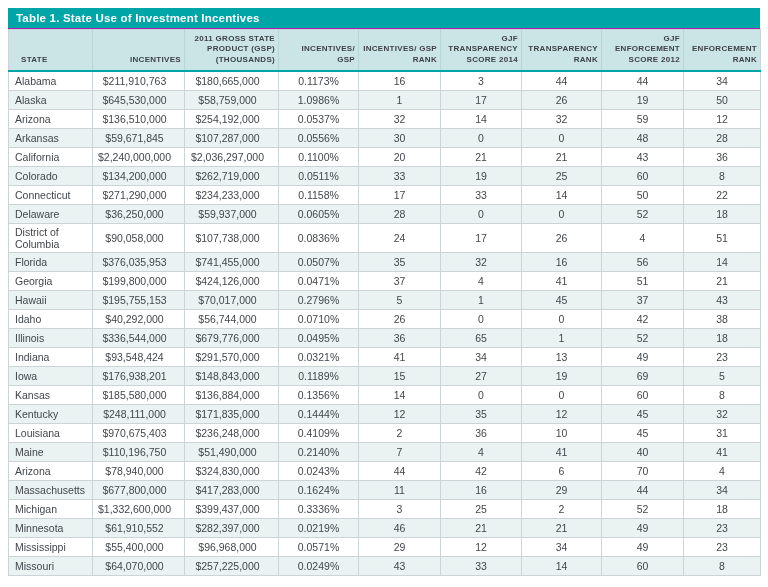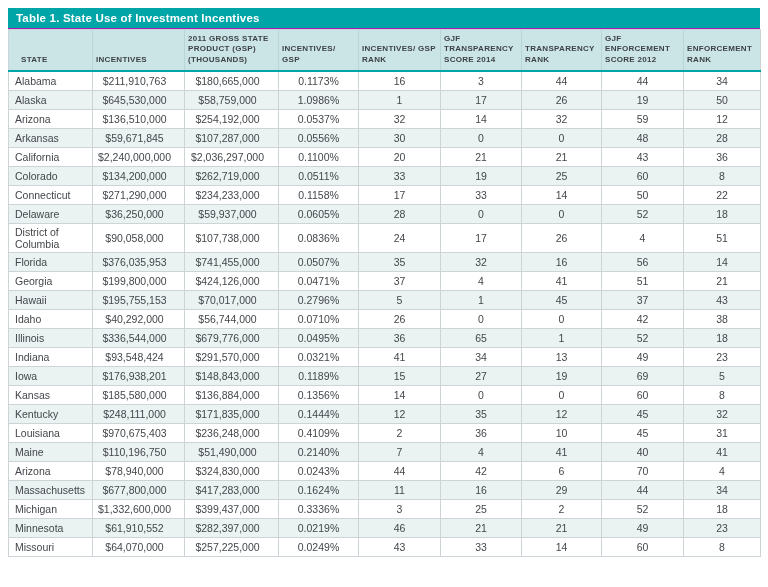--- a/index.html
+++ b/index.html
@@ -17,21 +17,21 @@
   .title-bar{
     background:var(--teal);color:#ffffff;font-weight:bold;
     font-size:11.5px;line-height:21px;height:21px;padding-left:8px;
     letter-spacing:.2px;border-bottom:1px solid #a21caf;
   }
   table{border-collapse:collapse;width:752px;table-layout:fixed;
     border:1px solid var(--grid);}
   thead th{
     background:var(--header-bg);
     font-size:8px;font-weight:bold;color:#3d4246;letter-spacing:.3px;
-    vertical-align:bottom;text-align:left;line-height:1.3;
+    vertical-align:bottom;text-align:right;line-height:1.3;
     padding:4px 3px 5px 3px;height:36px;
     border-left:1px solid #b9d6d7;border-right:1px solid #b9d6d7;
     border-bottom:2px solid var(--teal);
   }
   thead th:first-child{text-align:left;padding-left:12px;border-left:none;}
   thead th:last-child{border-right:none;}
   tbody td{
     font-size:10.5px;line-height:1.15;height:19px;
     padding:2px 5px;border:1px solid var(--grid);
     text-align:center;vertical-align:middle;color:var(--ink);
@@ -331,20 +331,31 @@
             <td>$61,910,552</td>
             <td>$282,397,000</td>
             <td>0.0219%</td>
             <td>46</td>
             <td>21</td>
             <td>21</td>
             <td>49</td>
             <td>23</td>
           </tr>
           <tr>
+            <td>Mississippi</td>
+            <td>$55,400,000</td>
+            <td>$96,968,000</td>
+            <td>0.0571%</td>
+            <td>29</td>
+            <td>12</td>
+            <td>34</td>
+            <td>49</td>
+            <td>23</td>
+          </tr>
+          <tr>
             <td>Missouri</td>
             <td>$64,070,000</td>
             <td>$257,225,000</td>
             <td>0.0249%</td>
             <td>43</td>
             <td>33</td>
             <td>14</td>
             <td>60</td>
             <td>8</td>
           </tr>

